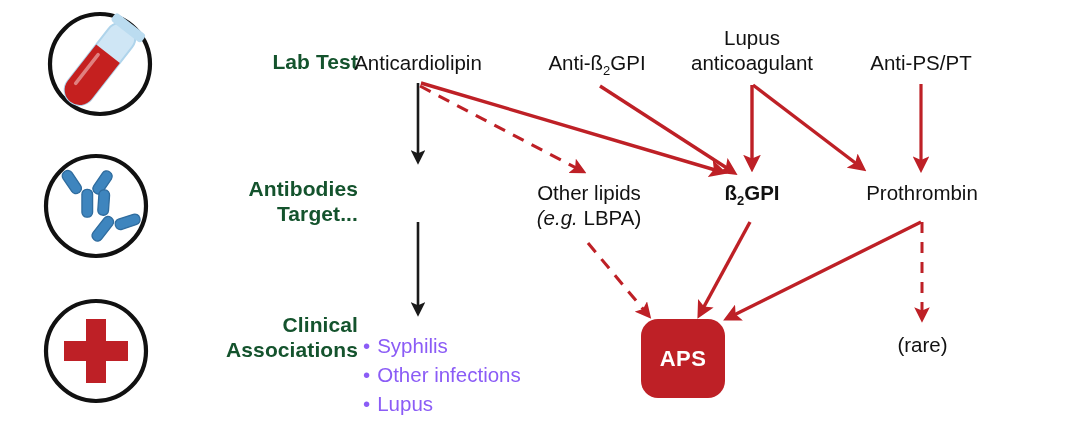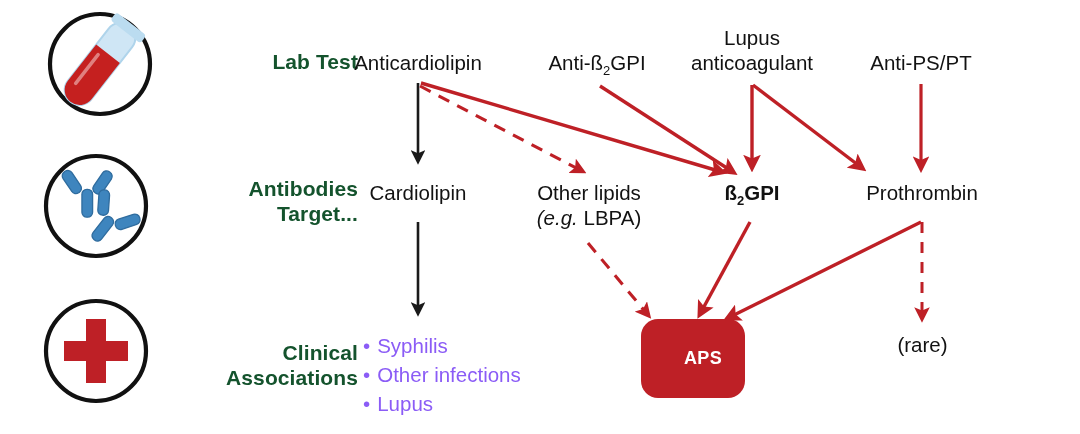--- a/index.html
+++ b/index.html
@@ -78,24 +78,23 @@
   .bullets .dot { margin-right: 7px; }
 
   
   #aps-box {
     position: absolute;
     display: flex;
     align-items: center;
     justify-content: center;
     border-radius: 17px;
     color: #ffffff;
-    font-size: 18px;
+    font-size: 22px;
     font-weight: bold;
     letter-spacing: 0.4px;
-    padding-left: 20px;
   }
 </style>
 </head>
 <body>
 
 <div id="diagram">
 
   <svg id="arrow-layer" viewBox="0 0 1080 434" xmlns="http://www.w3.org/2000/svg">
     <defs>
       <marker id="ah-red" markerWidth="5.2" markerHeight="5.2" refX="3.6" refY="2.6" orient="auto" markerUnits="strokeWidth">
@@ -180,23 +179,20 @@
         </g>
       </g>
     </svg>
   </div>
 
   <div class="row-label" style="left:158px; top:176px; width:200px;">
     <span>Antibodies</span><br>
     <span>Target...</span>
   </div>
 
-  <div class="node" style="left:343px; top:180px; width:150px;">
-    <span>Cardiolipin</span>
-  </div>
 
   <div class="node" style="left:503px; top:180px; width:172px;">
     <span>Other lipids</span>
     <span class="line2"><span class="ital">(e.g.</span><span> LBPA)</span></span>
   </div>
 
   <div class="node" style="left:692px; top:180px; width:120px;font-weight:bold;">
     <span>ß</span><span class="sub">2</span><span>GPI</span>
   </div>
 
@@ -204,21 +200,21 @@
     <span>Prothrombin</span>
   </div>
 
   <div class="row-icon" style="left:38px; top:293px;">
     <svg viewBox="0 0 116 116" xmlns="http://www.w3.org/2000/svg">
       <circle cx="58" cy="58" r="50" fill="none" stroke="#111111" stroke-width="4.2"></circle>
       <path d="M48 26 L68 26 L68 48 L90 48 L90 68 L68 68 L68 90 L48 90 L48 68 L26 68 L26 48 L48 48 Z" fill="#BE2026"></path>
     </svg>
   </div>
 
-  <div class="row-label" style="left:130px; top:340px; width:228px;text-align:right;">
+  <div class="row-label" style="left:130px; top:312px; width:228px;text-align:right;">
     <span>Clinical</span><br>
     <span>Associations</span>
   </div>
 
   <div class="bullets" style="left:363px; top:331px;">
     <div class="bullet-row">
       <span class="dot">•</span><span>Syphilis</span>
     </div>
     <div class="bullet-row">
       <span class="dot">•</span><span>Other infections</span>

